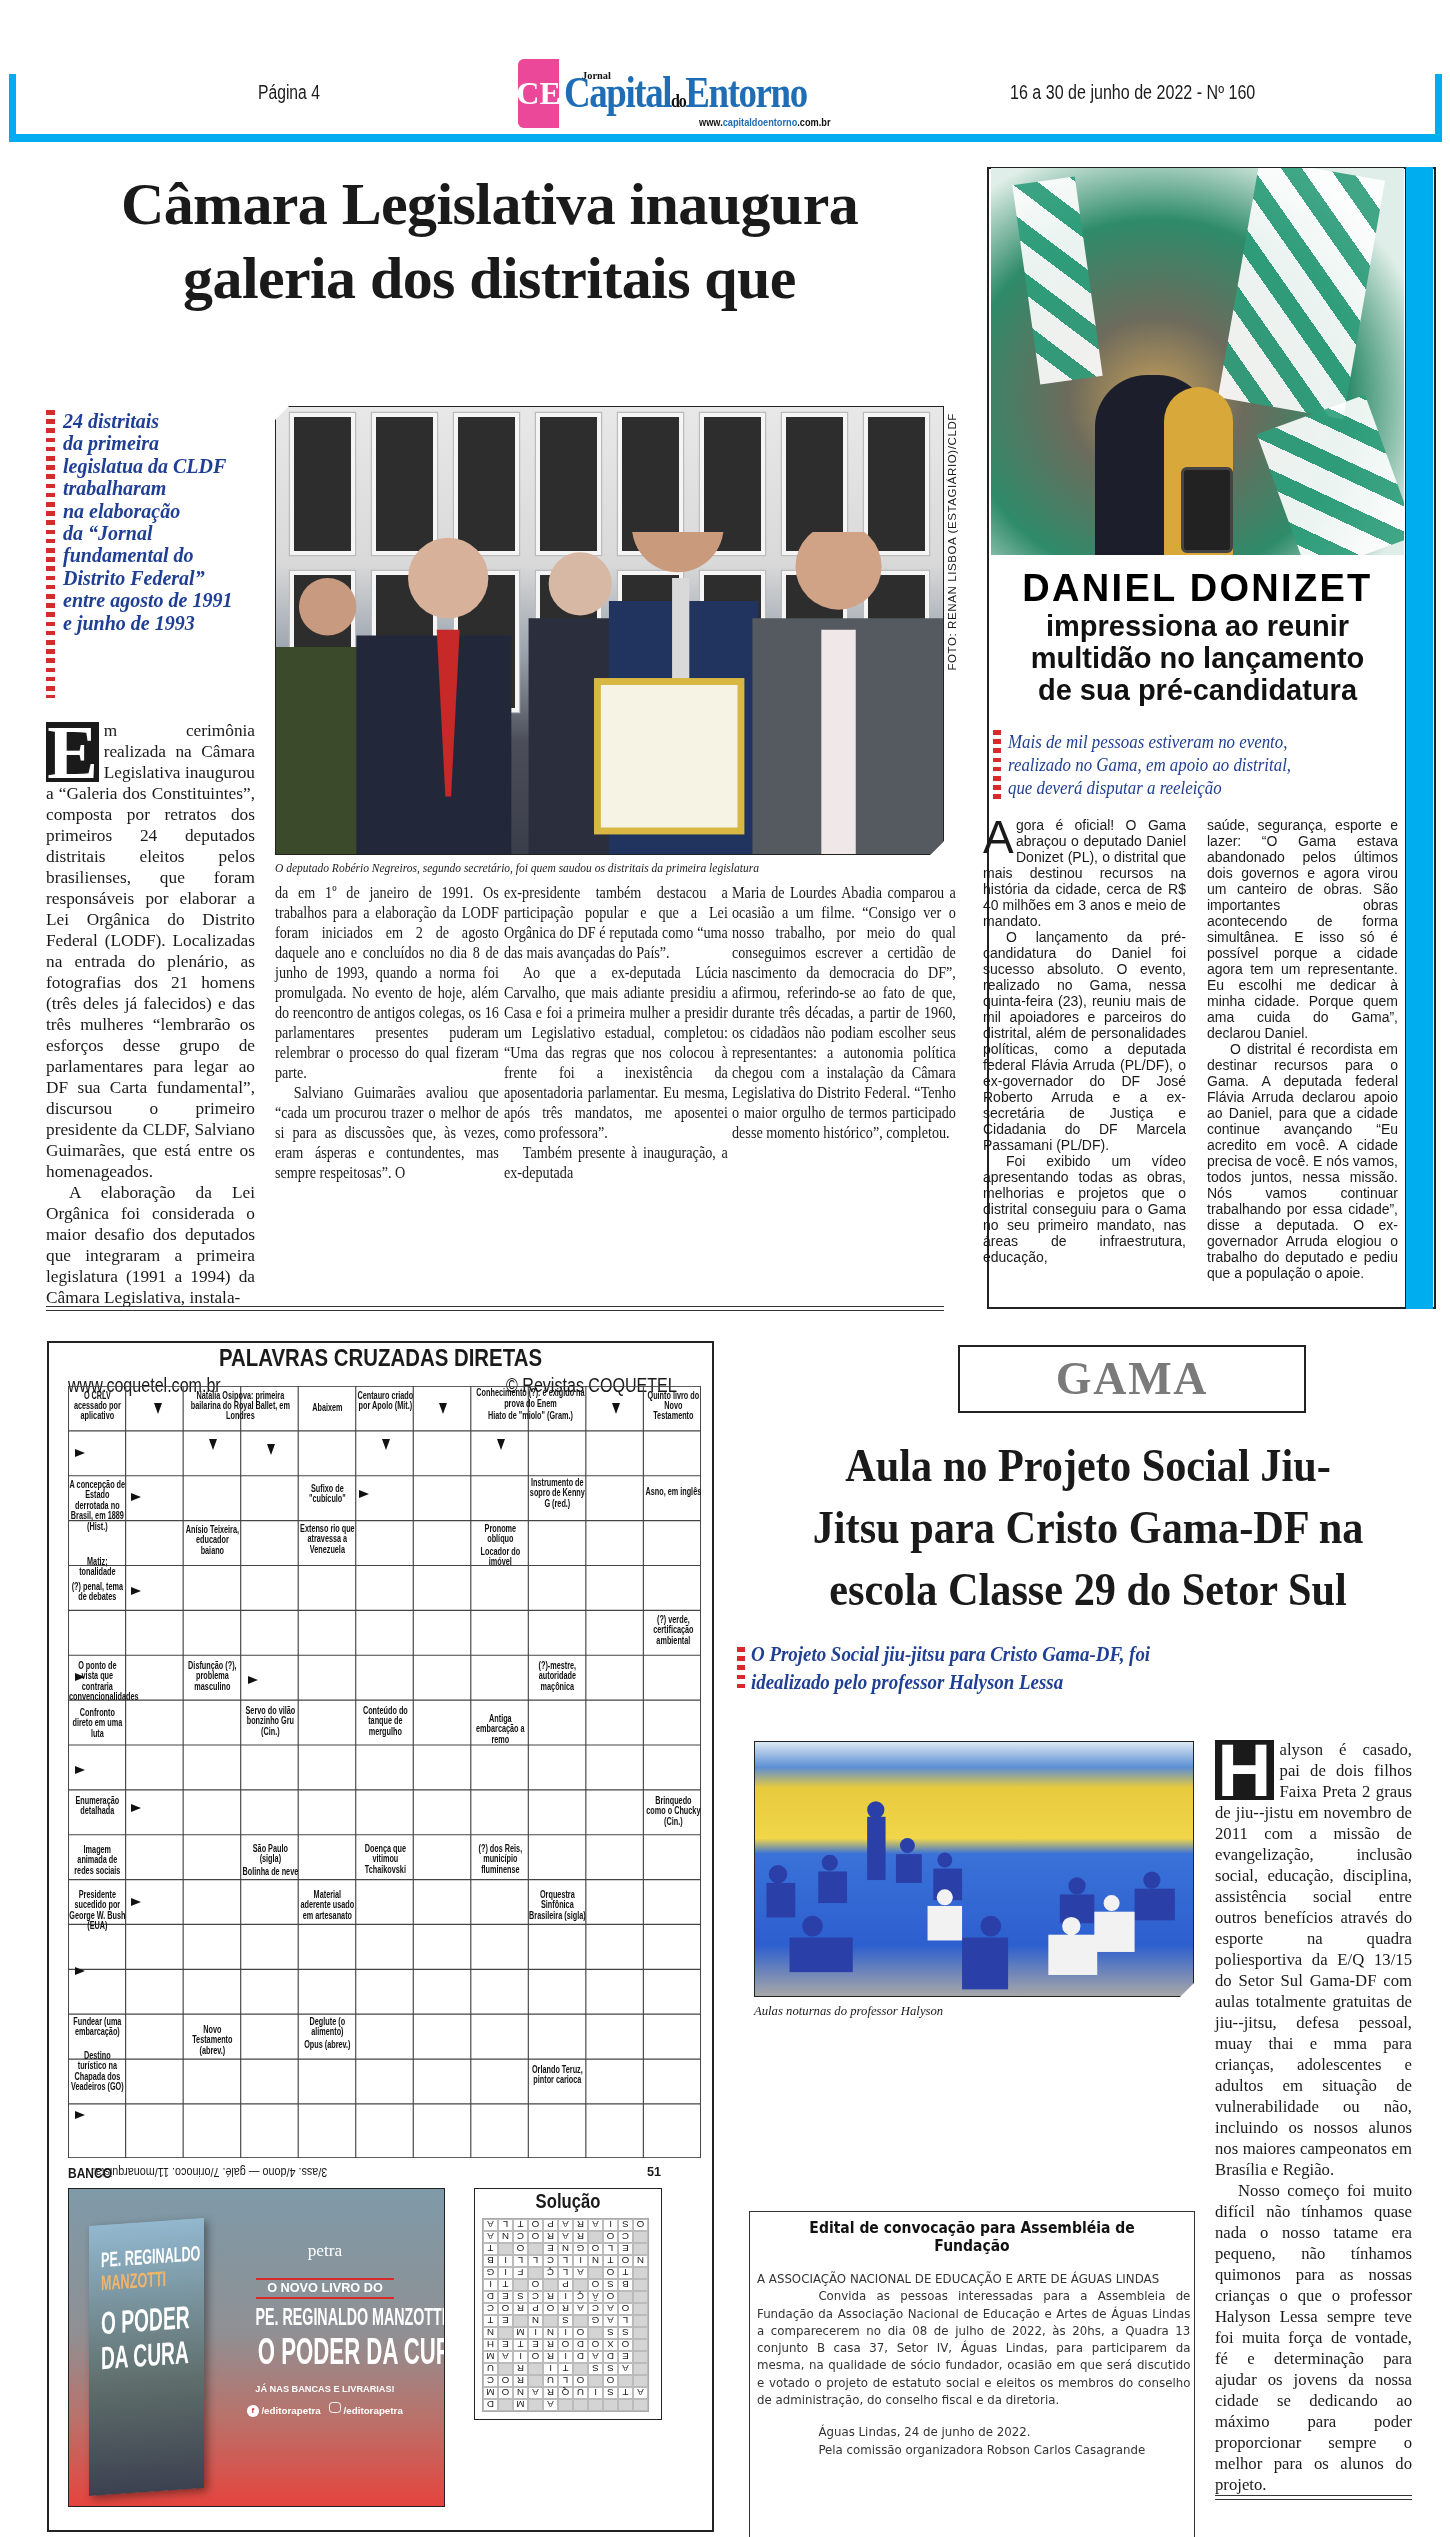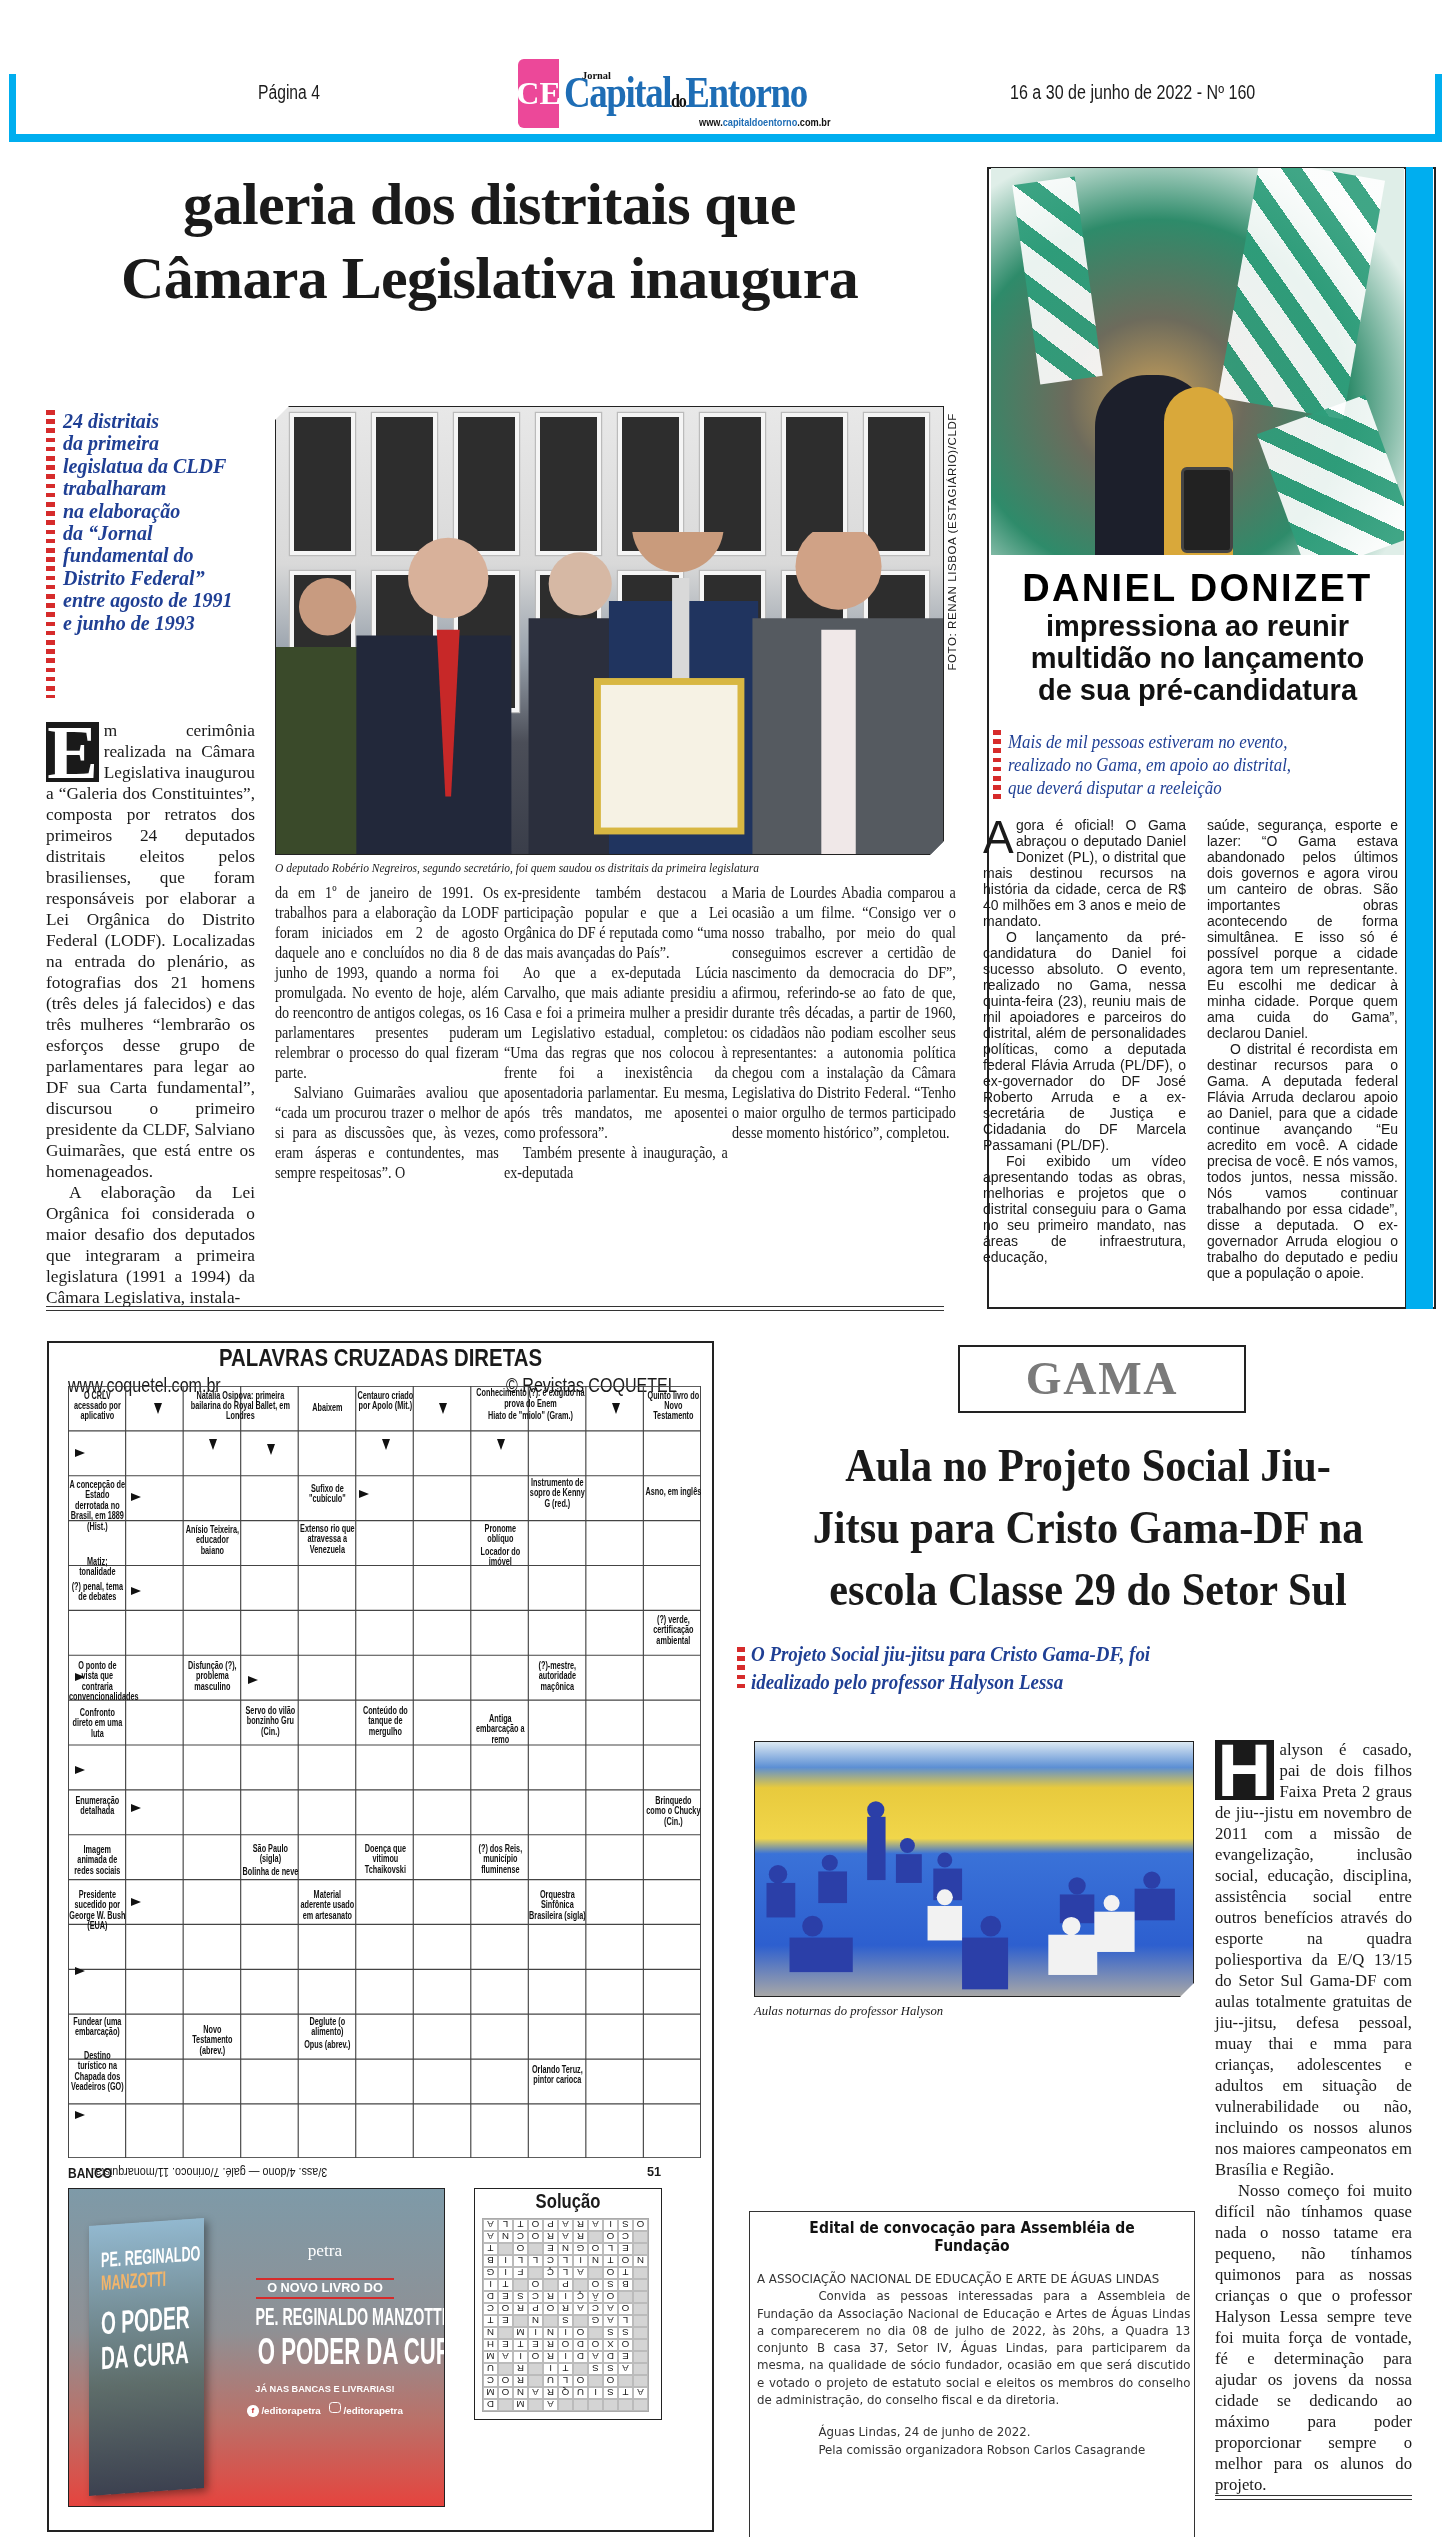--- a/index.html
+++ b/index.html
@@ -63,21 +63,21 @@
   .arrow-r { position:absolute; width:0;height:0;border-top:4.6px solid transparent;border-bottom:4.6px solid transparent;border-left:10.4px solid #111; }
   .banco { left: 68px; top: 2164px; font-family:"Liberation Sans",sans-serif; font-weight:bold; font-size: 15px; transform: scaleX(0.8); transform-origin:left; }
   .banco-ans { left: 109px; top: 2165px; font-family:"Liberation Sans",sans-serif; font-size: 12.7px; transform: rotate(180deg) scaleX(0.85); transform-origin: center; width: 236px; white-space:nowrap; }
   .cw-num { left: 647px; top: 2165px; font-family:"Liberation Sans",sans-serif; font-weight:bold; font-size: 12.7px; }
   .sol-title { width:100%; text-align:center; font-family:"Liberation Sans",sans-serif; font-weight:bold; font-size: 19.6px; padding-top: 1.2px; transform: scaleX(0.85); }
   .sol-grid { margin: 4.6px 0 0 5.8px; display:grid; grid-template-columns: repeat(11, 14px); grid-auto-rows: 13px; border:0.6px solid #aaa; width: max-content; }
   .sol-grid span { border: 0.6px solid #bbb; font-family:"Liberation Sans",sans-serif; font-size: 9.8px; display:flex; align-items:center; justify-content:center; transform: rotate(180deg); }
   .sol-grid span.blk { background:#d4d4d4; }
 
   
-  .gama-tag { left: 958px; top: 1345px; width: 288px; height: 68px; border: 2.9px solid #222; text-align:center; font-family:"Liberation Serif",serif; font-weight:bold; font-size: 46px; color:#7a7a7a; line-height: 63px; letter-spacing: 1.7px; }
+  .gama-tag { left: 958px; top: 1345px; width: 348px; height: 68px; border: 2.9px solid #222; text-align:center; font-family:"Liberation Serif",serif; font-weight:bold; font-size: 46px; color:#7a7a7a; line-height: 63px; letter-spacing: 1.7px; }
   .gama-head { left: 737px; top: 1434px; width: 702px; text-align:center; font-family:"Liberation Serif",serif; font-weight:bold; font-size: 47px; line-height: 62px; transform: scaleX(0.9); }
   .gama-deck { left: 751px; top: 1640px; width: 667px; font-style: italic; font-weight: bold; font-size: 22px; line-height: 28px; color: #1f3f94; }
   .caption2 { left: 754px; top: 2178px; font-style: italic; font-size: 12.7px; }
   .dropcap-h { float:left; font-size: 75px; line-height: 60px; font-weight: bold; margin: 1.2px 5.8px 0 0; background:#1a1a1a; color:#fff; padding: 0 2.3px; font-family:"Liberation Sans",sans-serif;}
 
   .edital { left: 749px; top: 2204px; width: 446px; height: 322px; border: 1.7px solid #333; padding: 7px 7px; font-family: "DejaVu Sans", sans-serif; color:#333; }
   .edital-title { font-weight: bold; font-size: 15.5px; text-align:center; color:#111; margin-bottom: 15px; transform: scaleX(0.9); }
   .edital p { font-size: 12.7px; line-height: 17.3px; text-align: justify; transform: scaleX(0.93); transform-origin: left; width: 466px; }
   .edital .ind { text-indent: 66px; }
   .edital .sig { padding-left: 66px; }
@@ -91,22 +91,22 @@
   <div class="logo-ce">CE</div>
   <div class="logo-capital">
     <span>Capital</span><span class="logo-do">do</span><span>Entorno</span>
   </div>
   <div class="logo-jornal" style="left:64px;top:11.5px;">Jornal</div>
   <div class="logo-url"><b>www.</b><span>capitaldoentorno</span><b>.com.br</b></div>
 </div>
 <div class="abs issue">16 a 30 de junho de 2022 - Nº 160</div>
 
 <div class="abs main-headline">
+  <div>Câmara Legislativa inaugura</div>
   <div>galeria dos distritais que</div>
-  <div>Câmara Legislativa inaugura</div>
 </div>
 
 <div class="abs deck-stripes" style="left:46px;top:410px;height:288px;"></div>
 <div class="abs deck-left" style="left:63px;">
   <div>24 distritais</div>
   <div>da primeira</div>
   <div>legislatua da CLDF</div>
   <div>trabalharam</div>
   <div>na elaboração</div>
   <div>da “Jornal</div>

